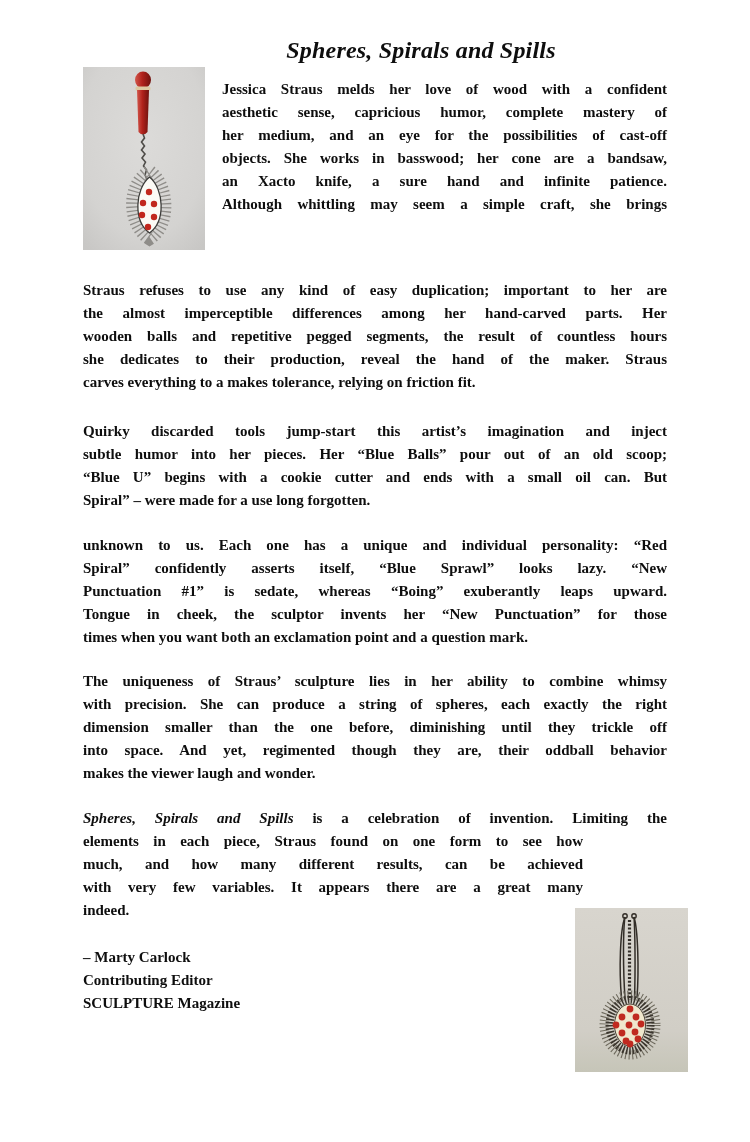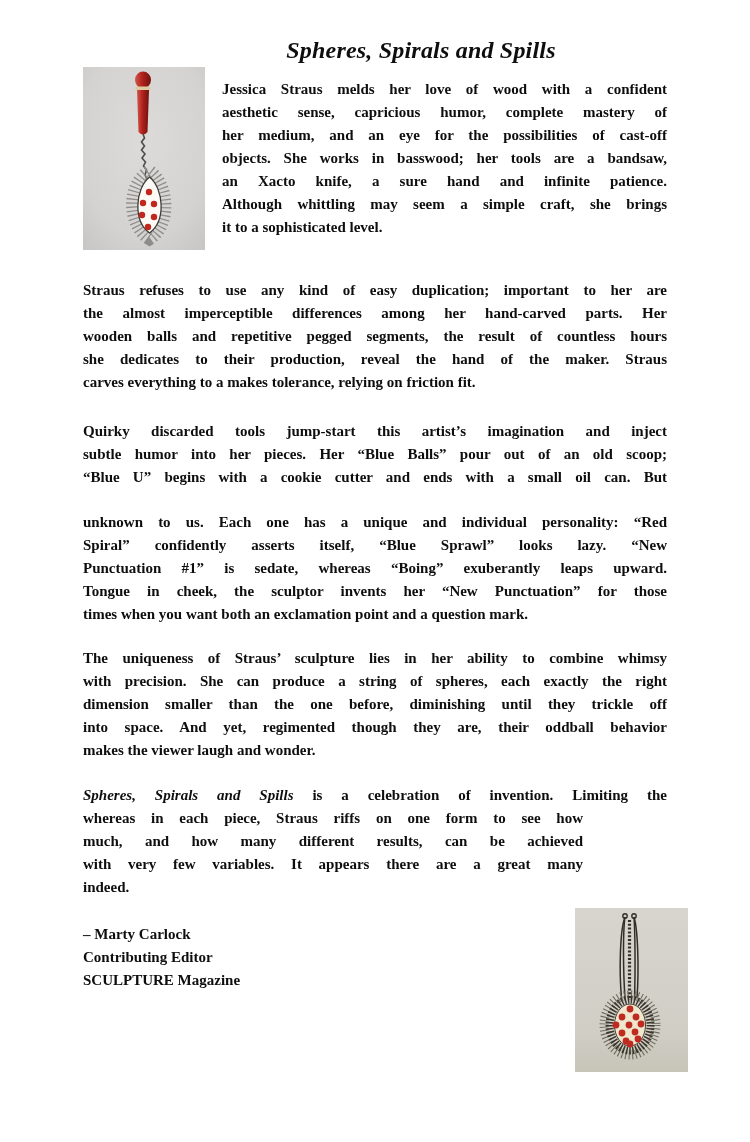--- a/index.html
+++ b/index.html
@@ -93,39 +93,39 @@
           <circle cx="59" cy="148" r="3.2"></circle>
           <circle cx="71" cy="150" r="3.2"></circle>
           <circle cx="65" cy="160" r="3.2"></circle>
         </g>
       </svg>
     </div>
     <div class="para p1">
         <div class="tline">Jessica Straus melds her love of wood with a confident</div>
         <div class="tline">aesthetic sense, capricious humor, complete mastery of</div>
         <div class="tline">her medium, and an eye for the possibilities of cast-off</div>
-        <div class="tline">objects. She works in basswood; her tools are a bandsaw,</div>
+        <div class="tline">objects. She works in basswood; her cone are a bandsaw,</div>
         <div class="tline">an Xacto knife, a sure hand and infinite patience.</div>
         <div class="tline">Although whittling may seem a simple craft, she brings</div>
-        <div class="tline tlast">it to a sophisticated level.</div>
       </div>
   </div>
 
   <div class="para p2">
       <div class="tline">Straus refuses to use any kind of easy duplication; important to her are</div>
       <div class="tline">the almost imperceptible differences among her hand-carved parts. Her</div>
       <div class="tline">wooden balls and repetitive pegged segments, the result of countless hours</div>
       <div class="tline">she dedicates to their production, reveal the hand of the maker. Straus</div>
       <div class="tline tlast">carves everything to a makes tolerance, relying on friction fit.</div>
     </div>
 
   <div class="para p3">
       <div class="tline">Quirky discarded tools jump-start this artist’s imagination and inject</div>
       <div class="tline">subtle humor into her pieces. Her “Blue Balls” pour out of an old scoop;</div>
       <div class="tline">“Blue U” begins with a cookie cutter and ends with a small oil can. But</div>
+      <div class="tline tlast">Spiral” – were made for a use long forgotten.</div>
     </div>
 
   <div class="para p4">
       <div class="tline">unknown to us. Each one has a unique and individual personality: “Red</div>
       <div class="tline">Spiral” confidently asserts itself, “Blue Sprawl” looks lazy. “New</div>
       <div class="tline">Punctuation #1” is sedate, whereas “Boing” exuberantly leaps upward.</div>
       <div class="tline">Tongue in cheek, the sculptor invents her “New Punctuation” for those</div>
       <div class="tline tlast">times when you want both an exclamation point and a question mark.</div>
     </div>
 
@@ -133,21 +133,21 @@
       <div class="tline">The uniqueness of Straus’ sculpture lies in her ability to combine whimsy</div>
       <div class="tline">with precision. She can produce a string of spheres, each exactly the right</div>
       <div class="tline">dimension smaller than the one before, diminishing until they trickle off</div>
       <div class="tline">into space. And yet, regimented though they are, their oddball behavior</div>
       <div class="tline tlast">makes the viewer laugh and wonder.</div>
     </div>
 
   <div class="para p6">
     <div class="tline p6-line1"><span class="italic">Spheres, Spirals and Spills</span><span> is a celebration of invention. Limiting the</span></div>
     <div class="p6-rest">
-        <div class="tline">whereas in each piece, Straus riffs on one form to see how</div>
+        <div class="tline">elements in each piece, Straus found on one form to see how</div>
         <div class="tline">much, and how many different results, can be achieved</div>
         <div class="tline">with very few variables. It appears there are a great many</div>
         <div class="tline tlast">indeed.</div>
       </div>
   </div>
 
   <div class="sig">
     <div class="sig-line">– Marty Carlock</div>
     <div class="sig-line">Contributing Editor</div>
     <div class="sig-line">SCULPTURE Magazine</div>

